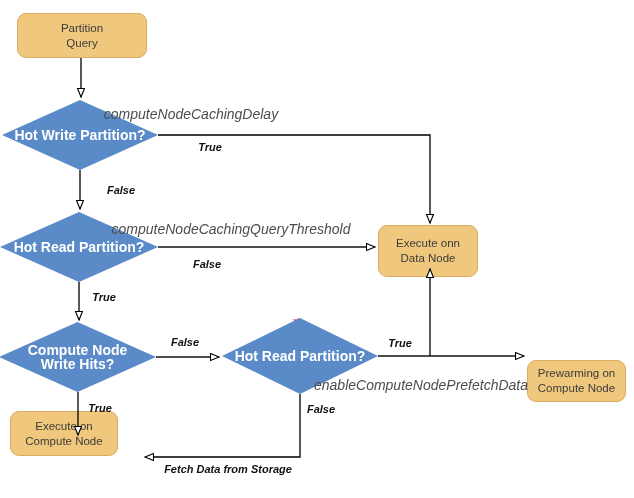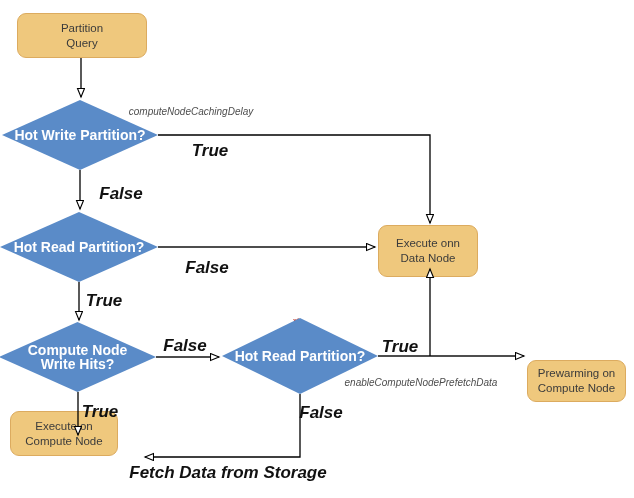--- a/index.html
+++ b/index.html
@@ -53,31 +53,31 @@
   .d-cachehits { left: -1px;  top: 322px; width: 157px; height: 70px; }
   .d-hotread2  { left: 222px; top: 318px; width: 156px; height: 76px; }
   .n-execdn    { left: 378px; top: 225px; width: 100px; height: 52px; }
   .n-prewarm   { left: 527px; top: 336px; width: 99px;  height: 42px; margin-top: 24px; }
   .n-execcn    { left: 10px;  top: 411px; width: 108px; height: 45px; }
 
   .elabel {
     position: absolute;
     white-space: nowrap;
     transform: translateX(-50%);
-    font-size: 10px;
+    font-size: 14px;
   }
   .param {
     font-style: italic;
     color: var(--param-label, #4d4d4d);
   }
   .decision {
     font-style: italic;
     font-weight: bold;
     color: var(--decision-label, #111111);
-    font-size: 17px;
+    font-size: 11px;
   }
   .fragment {
     position: absolute;
     left: 293px; top: 317px;
     font-size: 7px;
     font-weight: bold;
     color: var(--fragment, #c0392b);
     transform: none;
     z-index: 0;
   }
@@ -141,20 +141,21 @@
   </div>
 
   <div class="node box n-execcn">
     <span>Execute on</span>
     <span>Compute Node</span>
   </div>
 
   <div class="elabel param" style="left:191px; top:106px;">computeNodeCachingDelay</div>
   <div class="elabel decision" style="left:210px; top:141px;">True</div>
   <div class="elabel decision" style="left:121px; top:184px;">False</div>
+  <div class="elabel param" style="left:231px; top:221px;">computeNodeCachingQueryThreshold</div>
   <div class="elabel decision" style="left:207px; top:258px;">False</div>
   <div class="elabel decision" style="left:104px; top:291px;">True</div>
   <div class="elabel decision" style="left:185px; top:336px;">False</div>
   <div class="elabel decision" style="left:100px; top:402px;">True</div>
   <div class="elabel decision" style="left:400px; top:337px;">True</div>
   <div class="elabel param" style="left:421px; top:377px;">enableComputeNodePrefetchData</div>
   <div class="elabel decision" style="left:321px; top:403px;">False</div>
   <div class="elabel decision" style="left:228px; top:463px;text-align:right;">Fetch Data from Storage</div>
 
   <div class="fragment">xt</div>

